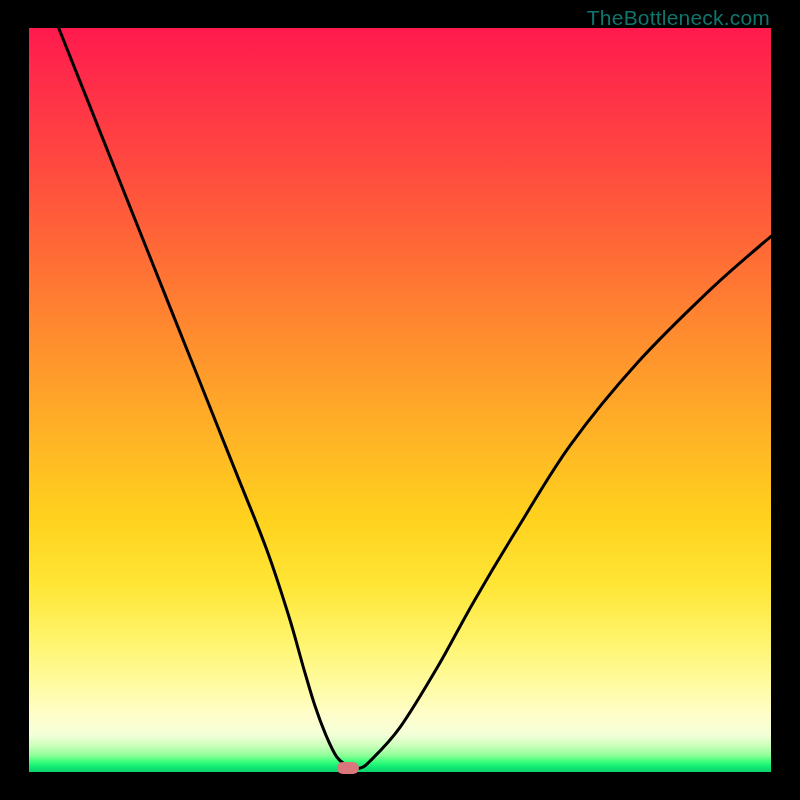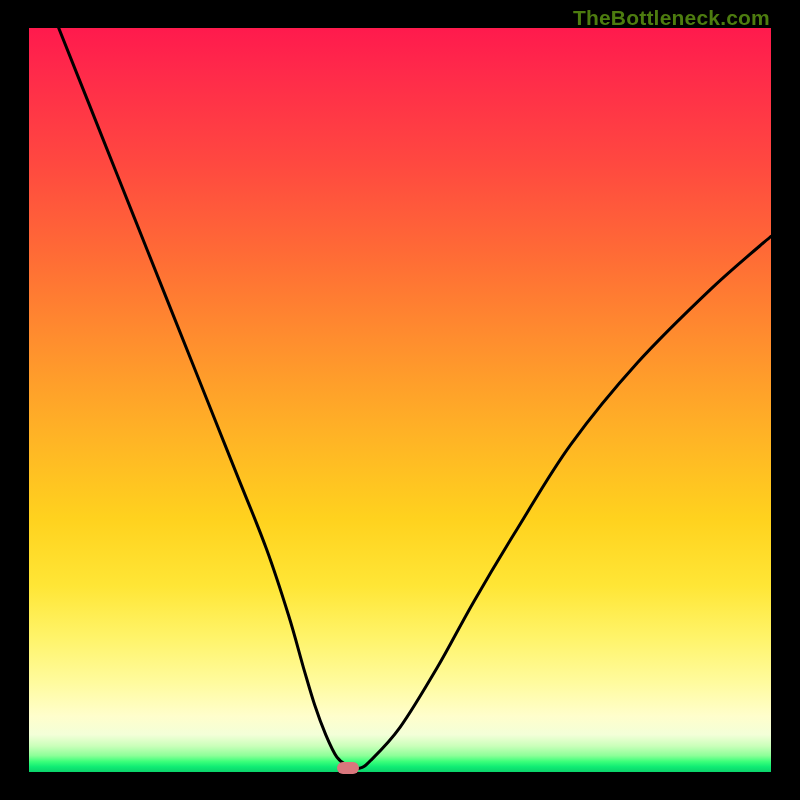--- a/index.html
+++ b/index.html
@@ -40,23 +40,23 @@
   .curve {
     position: absolute;
     left: 0; top: 0;
     width: 742px; height: 744px;
     pointer-events: none;
   }
   .watermark {
     position: absolute;
     top: 6px;
     right: 30px;
-    color: #4d7c0f;
+    color: #0f766e;
     font-size: 21px;
-    font-weight: 700;
+    font-weight: 400;
     letter-spacing: 0.2px;
   }
   .marker {
     position: absolute;
     width: 22px;
     height: 12px;
     background: #d9777d;
     border-radius: 6px;
   }
 </style>

